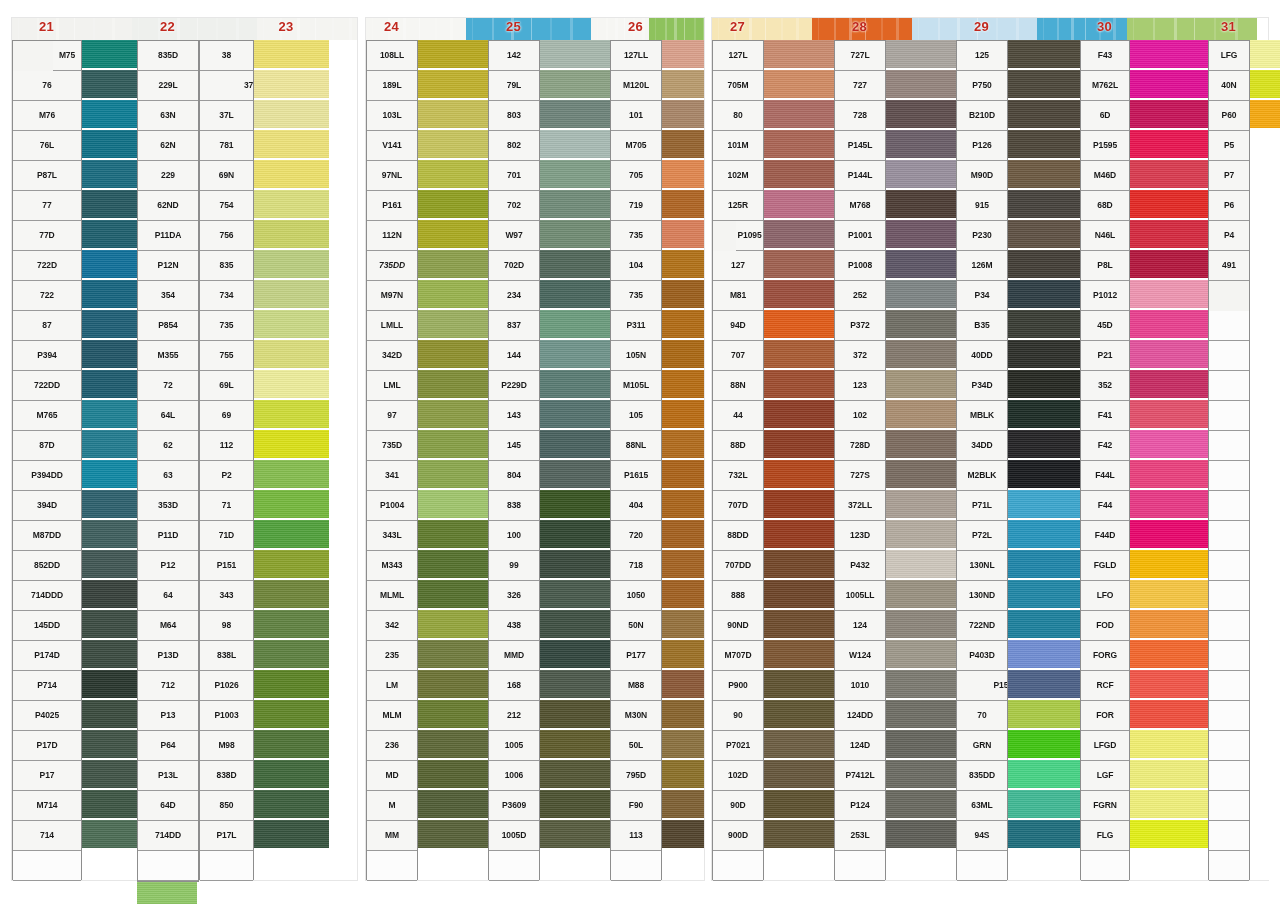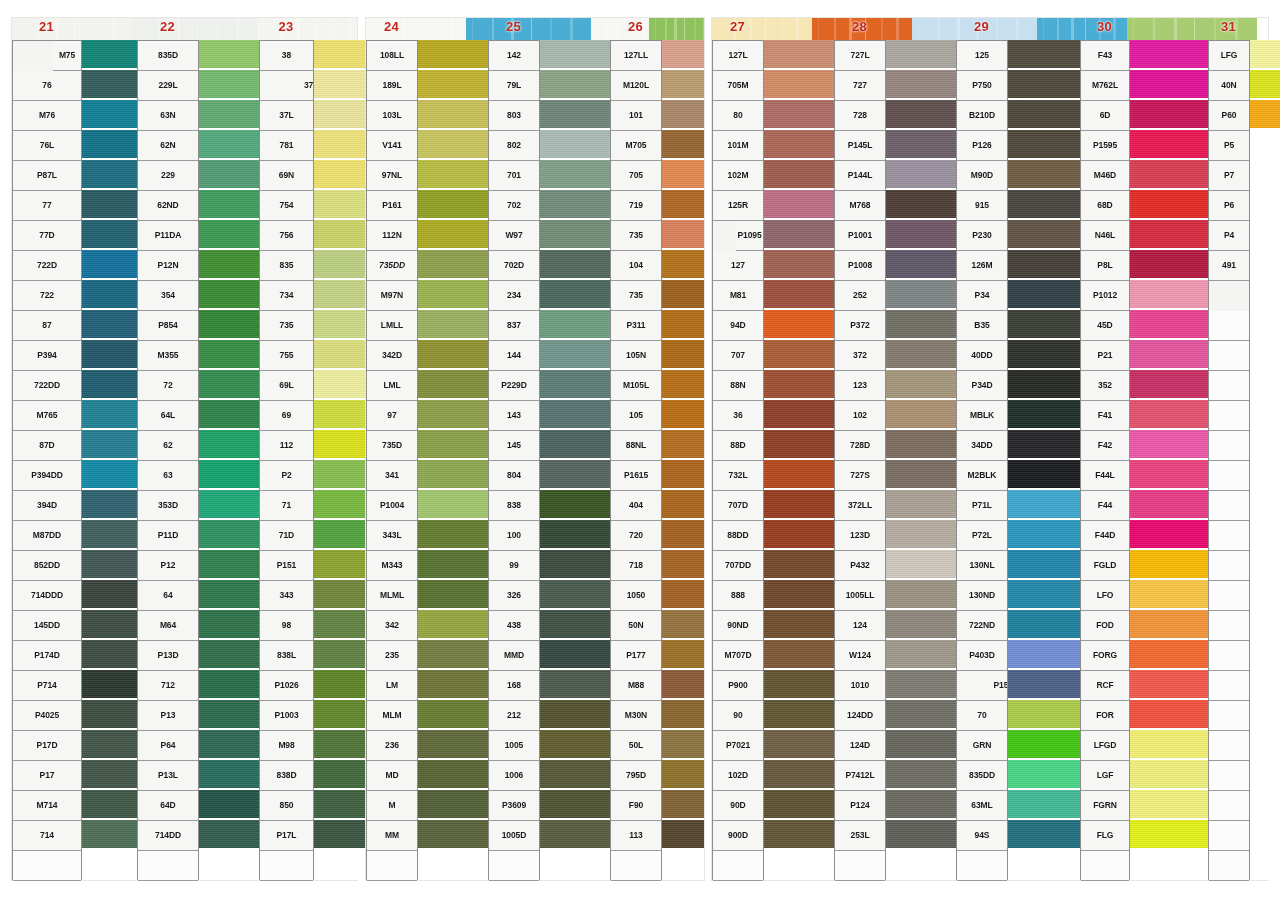--- a/index.html
+++ b/index.html
@@ -145,21 +145,21 @@
             <div class="sw" style="height: 30px; min-height: 30px; background: rgb(57, 73, 63);"></div>
             <div class="sw" style="height: 30px; min-height: 30px; background: rgb(39, 52, 44);"></div>
             <div class="sw" style="height: 30px; min-height: 30px; background: rgb(56, 73, 60);"></div>
             <div class="sw" style="height: 30px; min-height: 30px; background: rgb(62, 81, 68);"></div>
             <div class="sw" style="height: 30px; min-height: 30px; background: rgb(63, 82, 69);"></div>
             <div class="sw" style="height: 30px; min-height: 30px; background: rgb(59, 84, 66);"></div>
             <div class="sw" style="height: 30px; min-height: 30px; background: rgb(74, 107, 83);"></div>
             <div class="sw blank" style="height: 30px; min-height: 30px;"></div>
           </div>
         </div>
-        <div class="colpair" style="flex-direction: row; display: flex;">
+        <div class="colpair" style="flex-direction: column; display: flex;">
           <div class="labelcol" style="width: 62px;">
             <div class="cell" style="height: 30px; min-height: 30px;">835D</div>
             <div class="cell" style="height: 30px; min-height: 30px;">229L</div>
             <div class="cell" style="height: 30px; min-height: 30px;">63N</div>
             <div class="cell" style="height: 30px; min-height: 30px;">62N</div>
             <div class="cell" style="height: 30px; min-height: 30px;">229</div>
             <div class="cell" style="height: 30px; min-height: 30px;">62ND</div>
             <div class="cell" style="height: 30px; min-height: 30px;">P11DA</div>
             <div class="cell" style="height: 30px; min-height: 30px;">P12N</div>
             <div class="cell" style="height: 30px; min-height: 30px;">354</div>
@@ -561,21 +561,21 @@
             <div class="cell" style="height: 30px; min-height: 30px;">80</div>
             <div class="cell" style="height: 30px; min-height: 30px;">101M</div>
             <div class="cell" style="height: 30px; min-height: 30px;">102M</div>
             <div class="cell" style="height: 30px; min-height: 30px;">125R</div>
             <div class="cell" style="height: 30px; min-height: 30px; margin-left: 23px;">P1095</div>
             <div class="cell" style="height: 30px; min-height: 30px;">127</div>
             <div class="cell" style="height: 30px; min-height: 30px;">M81</div>
             <div class="cell" style="height: 30px; min-height: 30px;">94D</div>
             <div class="cell" style="height: 30px; min-height: 30px;">707</div>
             <div class="cell" style="height: 30px; min-height: 30px;">88N</div>
-            <div class="cell" style="height: 30px; min-height: 30px;">36</div>
+            <div class="cell" style="height: 30px; min-height: 30px;">44</div>
             <div class="cell" style="height: 30px; min-height: 30px;">88D</div>
             <div class="cell" style="height: 30px; min-height: 30px;">732L</div>
             <div class="cell" style="height: 30px; min-height: 30px;">707D</div>
             <div class="cell" style="height: 30px; min-height: 30px;">88DD</div>
             <div class="cell" style="height: 30px; min-height: 30px;">707DD</div>
             <div class="cell" style="height: 30px; min-height: 30px;">888</div>
             <div class="cell" style="height: 30px; min-height: 30px;">90ND</div>
             <div class="cell" style="height: 30px; min-height: 30px;">M707D</div>
             <div class="cell" style="height: 30px; min-height: 30px;">P900</div>
             <div class="cell" style="height: 30px; min-height: 30px;">90</div>

